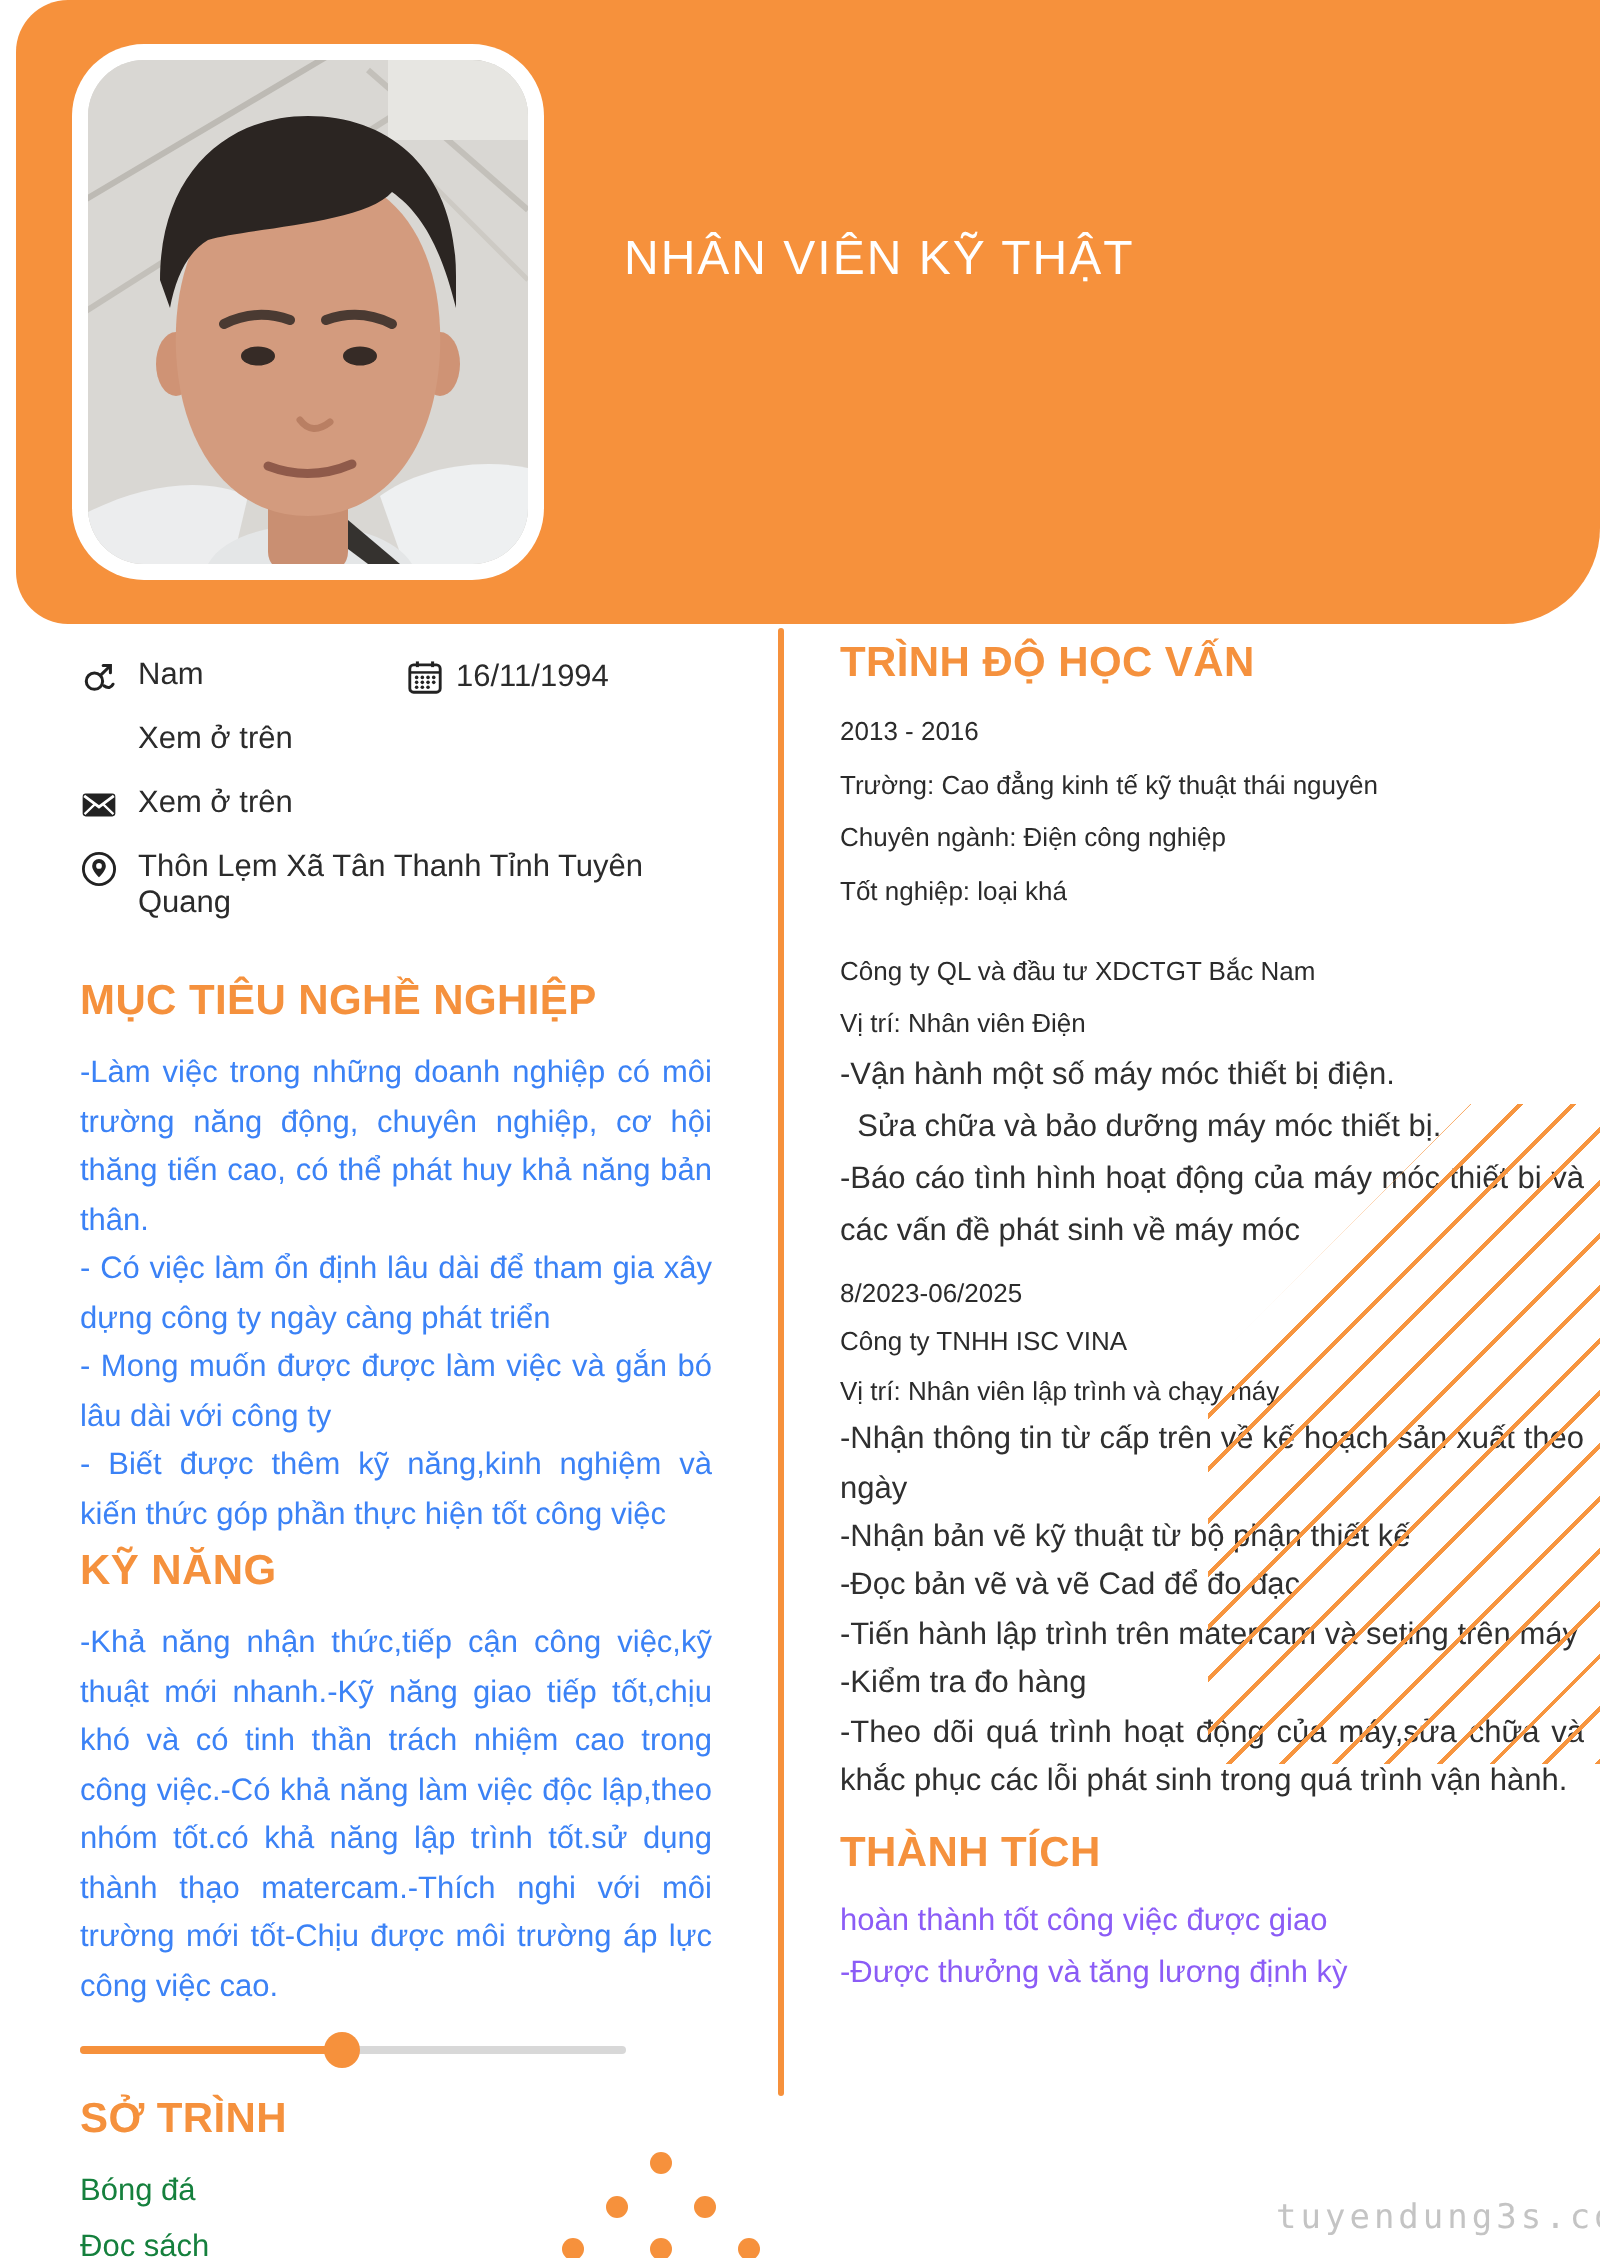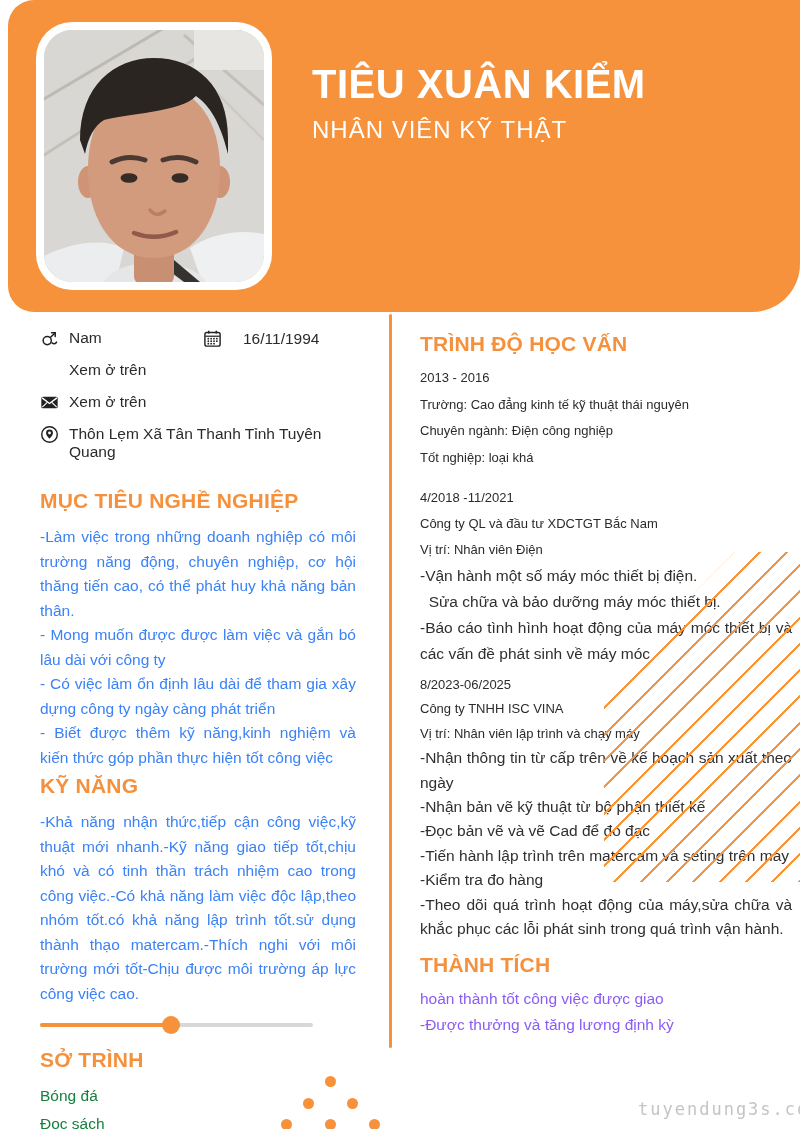--- a/index.html
+++ b/index.html
@@ -23,42 +23,42 @@
   .v-divider { position:absolute; left:389px; top:314px; width:3px; height:734px;
                background:#F6913C; border-radius:2px; }
 
   
   .left-col { position:absolute; left:40px; top:320px; width:316px; }
   .info-row { display:flex; align-items:flex-start; gap:10px; margin-top:9px; min-height:23px;
               font-size:15.5px; color:#2b2b2b; position:relative; }
   .info-row .icon { width:19px; height:19px; flex:0 0 19px; display:inline-flex; }
   .info-row .icon svg { width:100%; height:100%; }
   .no-icon { padding-left:29px; }
-  .dob-cell { position:absolute; left:163px; top:0; display:flex; align-items:center; gap:21px; }
+  .dob-cell { position:absolute; left:163px; top:0; display:flex; align-items:center; gap:6px; }
 
   .section-heading { font-size:21px; font-weight:700; color:#F5913D; letter-spacing:.2px; }
   .objective { margin-top:28px; }
   .objective .section-heading { margin-bottom:12px; }
   .para { font-size:15.5px; line-height:24.5px; text-align:justify; color:#3b82f6; }
 
   .skills { margin-top:4px; }
   .skills .section-heading { margin-bottom:12px; }
 
   .slider { position:relative; margin-top:10px; width:273px; height:18px; }
   .slider-track { position:absolute; left:0; right:0; top:7px; height:4px; background:#D8D8D8; border-radius:2px; }
   .slider-fill { position:absolute; left:0; top:7px; height:4px; background:#F6913C; border-radius:2px; width:48%; }
   .slider-knob { position:absolute; top:0; width:18px; height:18px; border-radius:50%;
                  background:#F6913C; left:48%; transform:translateX(-9px); }
 
   .hobbies { margin-top:14px; }
   .hobbies .section-heading { margin-bottom:10px; }
   .hobby-item { font-size:15.5px; line-height:27.5px; color:#15803d; }
 
   
-  .right-col { position:absolute; left:420px; top:332px; width:372px; }
+  .right-col { position:absolute; left:420px; top:320px; width:372px; }
   .right-col .section-heading { margin-bottom:9px; }
   .line { font-size:13px; line-height:26.5px; color:#2b2b2b; }
   .experience { margin-top:14px; }
   .job1 .line { line-height:26px; }
   .duty { font-size:15.5px; white-space:pre-wrap; text-align:justify; }
   .job1 .duty { line-height:26px; }
   .job2 { margin-top:6px; }
   .job2 .line, .job2 .duty { line-height:24.4px; }
   .achievements { margin-top:12px; }
   .ach-item { font-size:15.5px; line-height:26px; color:#8b5cf6; }
@@ -110,21 +110,20 @@
 
           <ellipse cx="85" cy="148" rx="8.5" ry="4.8" fill="#362b26"></ellipse>
           <ellipse cx="136" cy="148" rx="8.5" ry="4.8" fill="#362b26"></ellipse>
 
           <path d="M106,180 Q112,188 121,181" stroke="#b97f63" stroke-width="3.5" fill="none" stroke-linecap="round"></path>
 
           <path d="M90,203 Q111,211 132,202" stroke="#8f5a4a" stroke-width="4.5" fill="none" stroke-linecap="round"></path>
         </svg>
       </div>
     </div>
-    <div class="name">TIÊU XUÂN KIỂM</div>
     <div class="job-title">NHÂN VIÊN KỸ THẬT</div>
   </div>
 
   <div class="v-divider"></div>
 
   <div class="left-col">
 
     <div class="info-row">
       <span class="icon">
         <svg viewBox="0 0 20 20" fill="none" stroke="#222" stroke-width="1.6" stroke-linecap="round">
@@ -183,22 +182,22 @@
           <path d="M10 4.8 a3.6 3.6 0 0 1 3.6 3.6 c0 2.6 -3.6 6 -3.6 6 s-3.6 -3.4 -3.6 -6 a3.6 3.6 0 0 1 3.6 -3.6 z" fill="#222"></path>
           <circle cx="10" cy="8.4" r="1.5" fill="#fff"></circle>
         </svg>
       </span>
       <span>Thôn Lẹm Xã Tân Thanh Tỉnh Tuyên Quang</span>
     </div>
 
     <div class="objective">
       <div class="section-heading">MỤC TIÊU NGHỀ NGHIỆP</div>
       <p class="para">-Làm việc trong những doanh nghiệp có môi trường năng động, chuyên nghiệp, cơ hội thăng tiến cao, có thể phát huy khả năng bản thân.</p>
+      <p class="para">- Có việc làm ổn định lâu dài để tham gia xây dựng công ty ngày càng phát triển</p>
       <p class="para">- Mong muốn được được làm việc và gắn bó lâu dài với công ty</p>
-      <p class="para">- Có việc làm ổn định lâu dài để tham gia xây dựng công ty ngày càng phát triển</p>
       <p class="para">- Biết được thêm kỹ năng,kinh nghiệm và kiến thức góp phần thực hiện tốt công việc</p>
     </div>
 
     <div class="skills">
       <div class="section-heading">KỸ NĂNG</div>
       <p class="para">-Khả năng nhận thức,tiếp cận công việc,kỹ thuật mới nhanh.-Kỹ năng giao tiếp tốt,chịu khó và có tinh thần trách nhiệm cao trong công việc.-Có khả năng làm việc độc lập,theo nhóm tốt.có khả năng lập trình tốt.sử dụng thành thạo matercam.-Thích nghi với môi trường mới tốt-Chịu được môi trường áp lực công việc cao.</p>
       <div class="slider">
         <div class="slider-track"></div>
         <div class="slider-fill" style="width: 48%;"></div>
         <div class="slider-knob" style="left: 48%;"></div>
@@ -219,21 +218,20 @@
       <div class="section-heading">TRÌNH ĐỘ HỌC VẤN</div>
       <div class="line">2013 - 2016</div>
       <div class="line">Trường: Cao đẳng kinh tế kỹ thuật thái nguyên</div>
       <div class="line">Chuyên ngành: Điện công nghiệp</div>
       <div class="line">Tốt nghiệp: loại khá</div>
     </div>
 
     <div class="experience">
 
       <div class="job1">
-        <div class="line">4/2018 -11/2021</div>
         <div class="line">Công ty QL và đầu tư XDCTGT Bắc Nam</div>
         <div class="line">Vị trí: Nhân viên Điện</div>
         <div class="duty">-Vận hành một số máy móc thiết bị điện.</div>
         <div class="duty">  Sửa chữa và bảo dưỡng máy móc thiết bị.</div>
         <div class="duty">-Báo cáo tình hình hoạt động của máy móc thiết bị và các vấn đề phát sinh về máy móc</div>
       </div>
 
       <div class="job2">
         <div class="line">8/2023-06/2025</div>
         <div class="line">Công ty TNHH ISC VINA</div>

